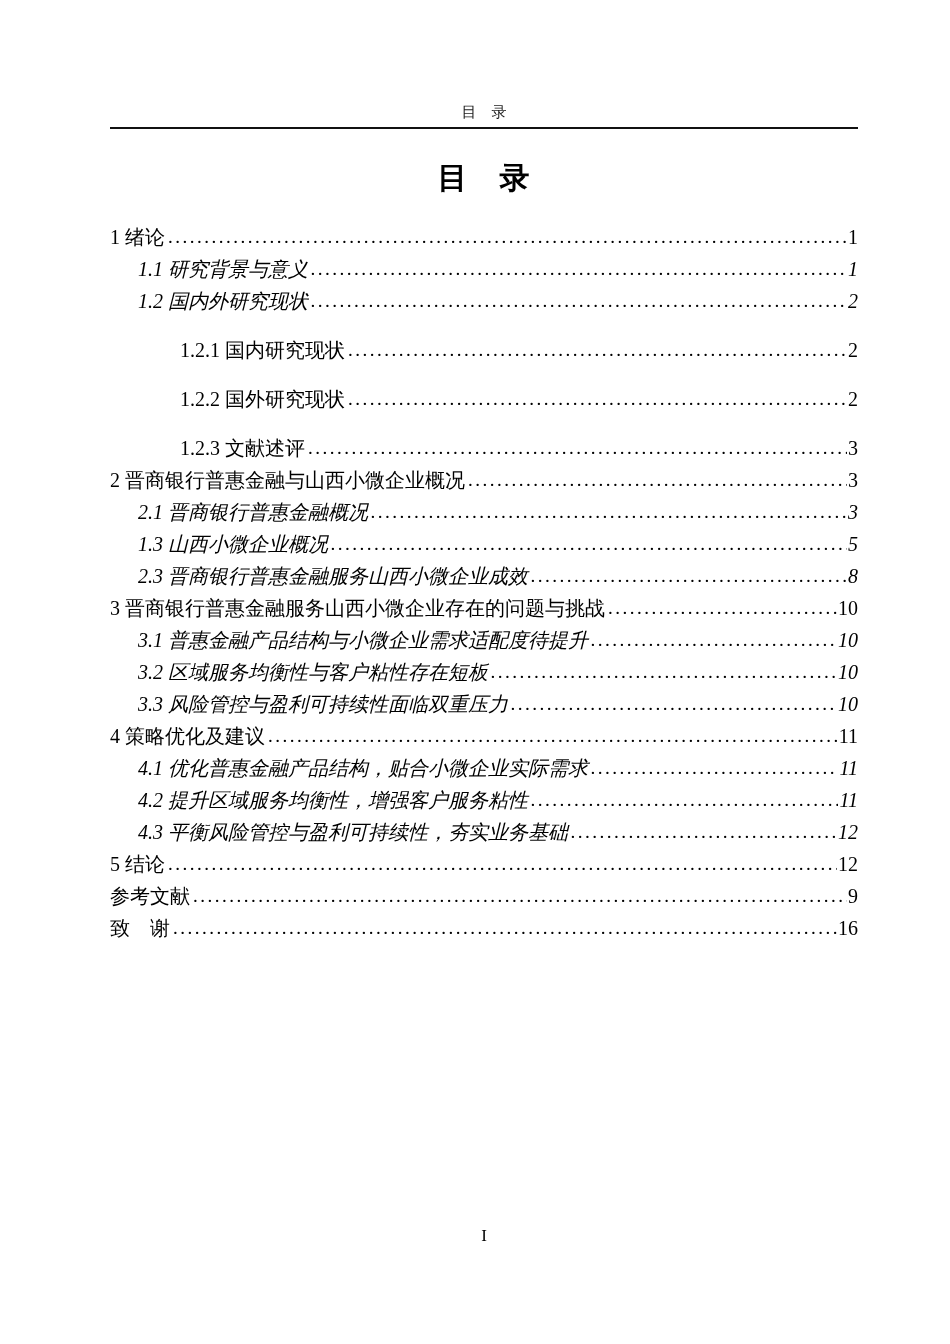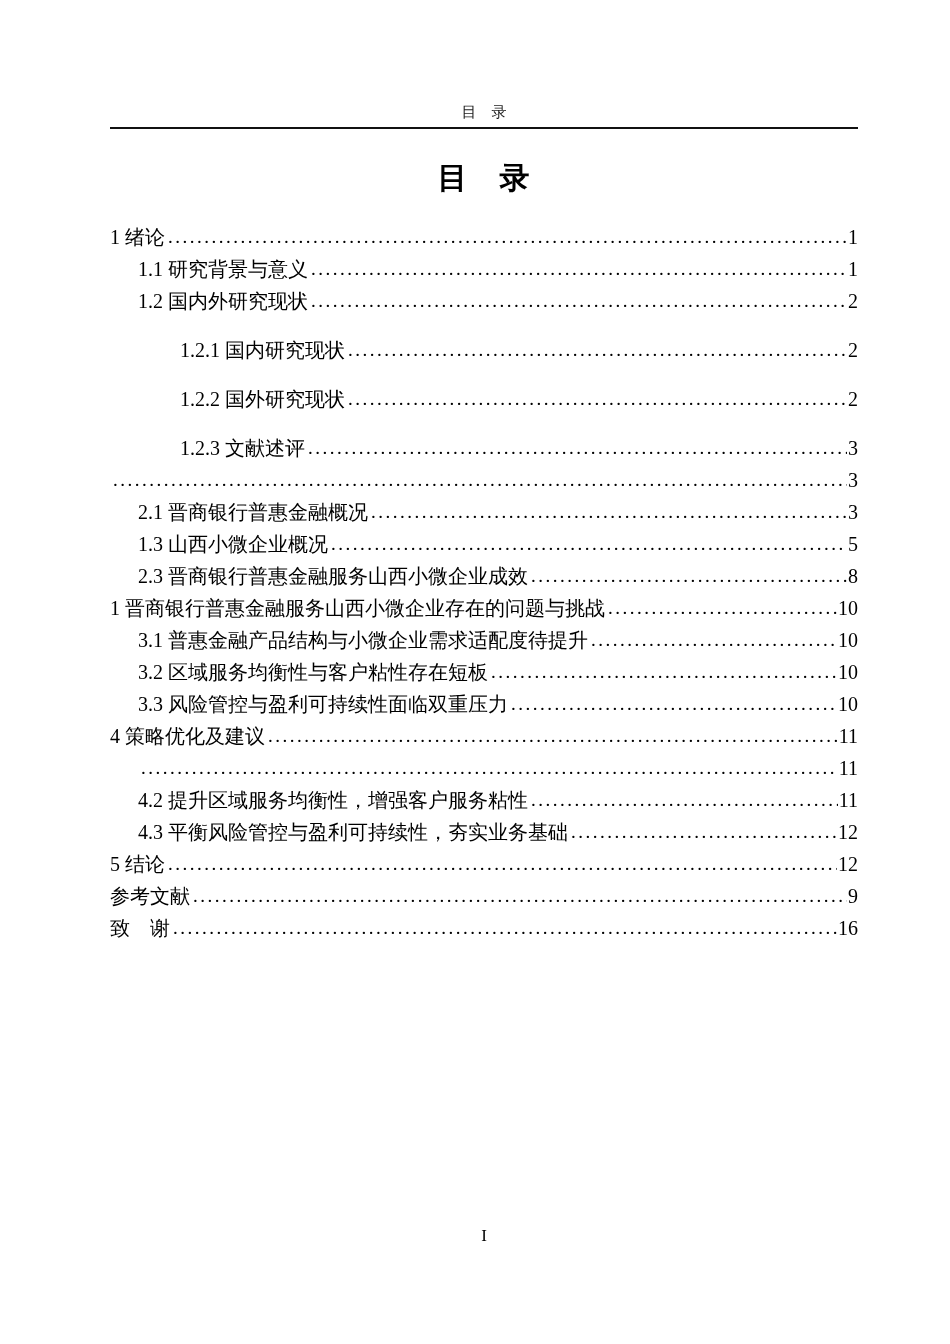--- a/index.html
+++ b/index.html
@@ -45,21 +45,21 @@
     left: 110px; top: 221px; width: 748px;
   }
   .toc-row {
     display: flex;
     align-items: center;
     height: 32px;
     line-height: 32px;
     font-size: 20px;
     cursor: default;
   }
-  .toc-row.lvl-2 { padding-left: 28px; }
+  .toc-row.lvl-2 { padding-left: 28px; font-style: italic; }
   .toc-row.lvl-3 { padding-left: 70px; margin-top: 17px; }
   .toc-label { flex: 0 0 auto; white-space: nowrap; }
   .toc-leader {
     flex: 1 1 auto;
     overflow: hidden;
     white-space: nowrap;
     letter-spacing: 2.5px;
     margin-left: 3px;
     margin-right: 1px;
     font-size: 19px;
@@ -109,40 +109,41 @@
     <span class="toc-label">1.2.2 国外研究现状</span>
     <span class="toc-leader">........................................................................................................................................................................................................</span>
     <span class="toc-page">2</span>
   </div>
     <div class="toc-row lvl-3">
     <span class="toc-label">1.2.3 文献述评</span>
     <span class="toc-leader">........................................................................................................................................................................................................</span>
     <span class="toc-page">3</span>
   </div>
     <div class="toc-row lvl-1">
+    <span class="toc-label">2 晋商银行普惠金融与山西小微企业概况</span>
     <span class="toc-leader">........................................................................................................................................................................................................</span>
     <span class="toc-page">3</span>
   </div>
     <div class="toc-row lvl-2">
     <span class="toc-label">2.1 晋商银行普惠金融概况</span>
     <span class="toc-leader">........................................................................................................................................................................................................</span>
     <span class="toc-page">3</span>
   </div>
     <div class="toc-row lvl-2">
     <span class="toc-label">1.3 山西小微企业概况</span>
     <span class="toc-leader">........................................................................................................................................................................................................</span>
     <span class="toc-page">5</span>
   </div>
     <div class="toc-row lvl-2">
     <span class="toc-label">2.3 晋商银行普惠金融服务山西小微企业成效</span>
     <span class="toc-leader">........................................................................................................................................................................................................</span>
     <span class="toc-page">8</span>
   </div>
     <div class="toc-row lvl-1">
-    <span class="toc-label">1 晋商银行普惠金融服务山西小微企业存在的问题与挑战</span>
+    <span class="toc-label">3 晋商银行普惠金融服务山西小微企业存在的问题与挑战</span>
     <span class="toc-leader">........................................................................................................................................................................................................</span>
     <span class="toc-page">10</span>
   </div>
     <div class="toc-row lvl-2">
     <span class="toc-label">3.1 普惠金融产品结构与小微企业需求适配度待提升</span>
     <span class="toc-leader">........................................................................................................................................................................................................</span>
     <span class="toc-page">10</span>
   </div>
     <div class="toc-row lvl-2">
     <span class="toc-label">3.2 区域服务均衡性与客户粘性存在短板</span>
@@ -153,20 +154,21 @@
     <span class="toc-label">3.3 风险管控与盈利可持续性面临双重压力</span>
     <span class="toc-leader">........................................................................................................................................................................................................</span>
     <span class="toc-page">10</span>
   </div>
     <div class="toc-row lvl-1">
     <span class="toc-label">4 策略优化及建议</span>
     <span class="toc-leader">........................................................................................................................................................................................................</span>
     <span class="toc-page">11</span>
   </div>
     <div class="toc-row lvl-2">
+    <span class="toc-label">4.1 优化普惠金融产品结构，贴合小微企业实际需求</span>
     <span class="toc-leader">........................................................................................................................................................................................................</span>
     <span class="toc-page">11</span>
   </div>
     <div class="toc-row lvl-2">
     <span class="toc-label">4.2 提升区域服务均衡性，增强客户服务粘性</span>
     <span class="toc-leader">........................................................................................................................................................................................................</span>
     <span class="toc-page">11</span>
   </div>
     <div class="toc-row lvl-2">
     <span class="toc-label">4.3 平衡风险管控与盈利可持续性，夯实业务基础</span>

